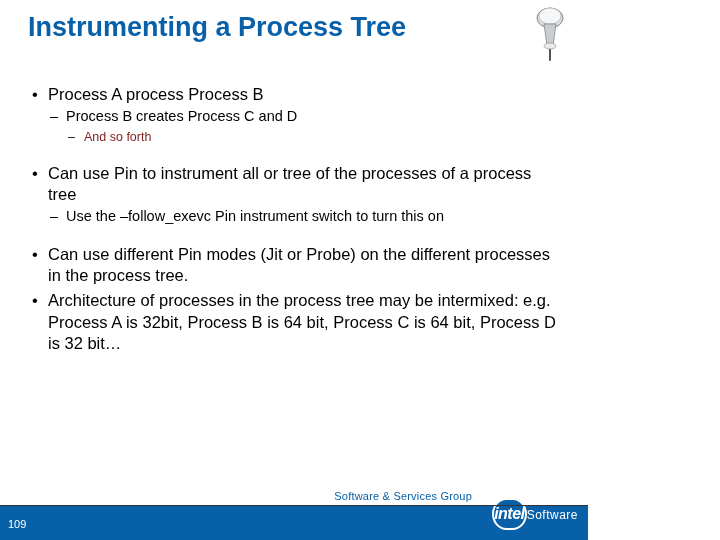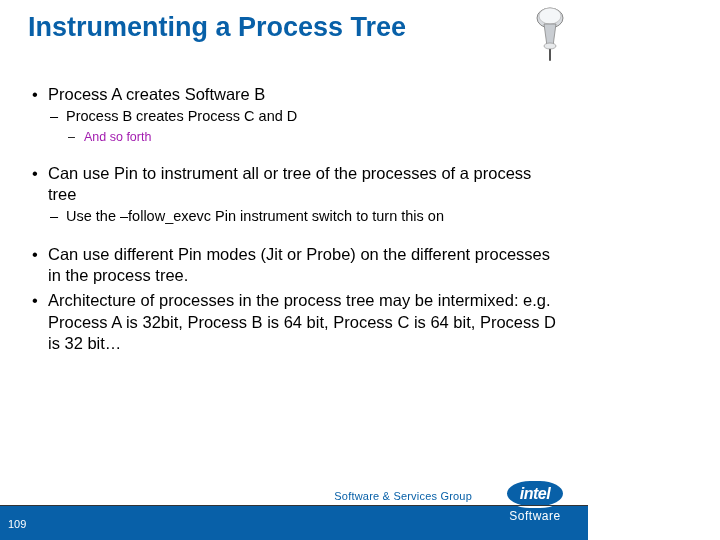--- a/index.html
+++ b/index.html
@@ -7,29 +7,29 @@
   .slide { position: relative; width: 588px; height: 540px; }
   .title { position: absolute; top: 12px; left: 28px; font-size: 27px; font-weight: bold; color: #0860a8; }
   .content { position: absolute; top: 84px; left: 30px; right: 30px; }
   ul.level1 { list-style: none; }
   ul.level1 > li { position: relative; padding-left: 18px; font-size: 16.5px; color: #000; margin-bottom: 18px; line-height: 1.28; }
   ul.level1 > li::before { content: "•"; position: absolute; left: 2px; top: 0; color: #000; }
   ul.level2 { list-style: none; }
   ul.level2 > li { position: relative; padding-left: 18px; font-size: 14.5px; color: #000; margin-top: 2px; line-height: 1.3; }
   ul.level2 > li::before { content: "–"; position: absolute; left: 2px; top: 0; color: #000; }
   ul.level3 { list-style: none; margin-top: 3px; }
-  ul.level3 > li { position: relative; padding-left: 18px; font-size: 12.5px; color: #a21caf; line-height: 1.3; }
+  ul.level3 > li { position: relative; padding-left: 18px; font-size: 12.5px; color: #7f1d1d; line-height: 1.3; }
   ul.level3 > li::before { content: "–"; position: absolute; left: 2px; top: 0; color: #000; }
   .tight { margin-bottom: 4px !important; }
   .footer { position: absolute; bottom: 0; left: 0; right: 0; height: 54px; }
   .footer-band { position: absolute; bottom: 0; left: 0; right: 0; height: 34px; background: #0860a8; }
   .footer-band::after { content: ""; position: absolute; top: -1px; left: 0; right: 0; height: 1px; background: #333; }
   .group-label { position: absolute; right: 116px; bottom: 38px; font-size: 11px; font-weight: normal; color: #0860a8; letter-spacing: 0.2px; }
   .slide-num { position: absolute; left: 8px; bottom: 10px; font-size: 11px; color: #fff; }
-  .logo-wrap { position: absolute; right: 10px; bottom: 17px; width: 86px; height: 44px; display: flex; flex-direction: column; align-items: center; justify-content: center; }
+  .logo-wrap { position: absolute; right: 10px; bottom: 4px; width: 86px; height: 44px; display: flex; align-items: center; justify-content: center; }
   .intel-oval { width: 60px; height: 32px; border: 2.5px solid #fff; border-radius: 50% / 60%; display: flex; align-items: center; justify-content: center; background: #0860a8; }
   .intel-text { color: #fff; font-family: Arial, sans-serif; font-weight: bold; font-size: 16px; letter-spacing: -0.5px; font-style: italic; }
   .software-sub { color: #fff; font-size: 12px; margin-top: 1px; letter-spacing: 0.5px; }
   .pushpin { position: absolute; top: 4px; right: 14px; width: 48px; height: 60px; }
 </style>
 </head>
 <body>
 
 <div class="slide">
 
@@ -41,21 +41,21 @@
       <path d="M24 42 L24 56" stroke="#555" stroke-width="2" stroke-linecap="round"></path>
       <ellipse cx="24" cy="42" rx="6" ry="3" fill="#e8eaec" stroke="#888" stroke-width="0.6"></ellipse>
     </svg>
   </div>
 
   <h1 class="title">Instrumenting a Process Tree</h1>
 
   <div class="content">
     <ul class="level1">
       <li>
-        <span>Process A creates Software B</span>
+        <span>Process A process Process B</span>
         <ul class="level2">
           <li>
             <span>Process B creates Process C and D</span>
             <ul class="level3">
               <li>
                 <span>And so forth</span>
               </li>
             </ul>
           </li>
         </ul>

